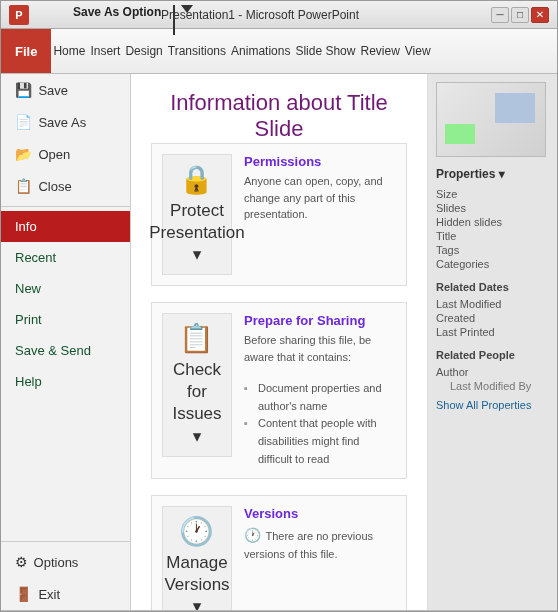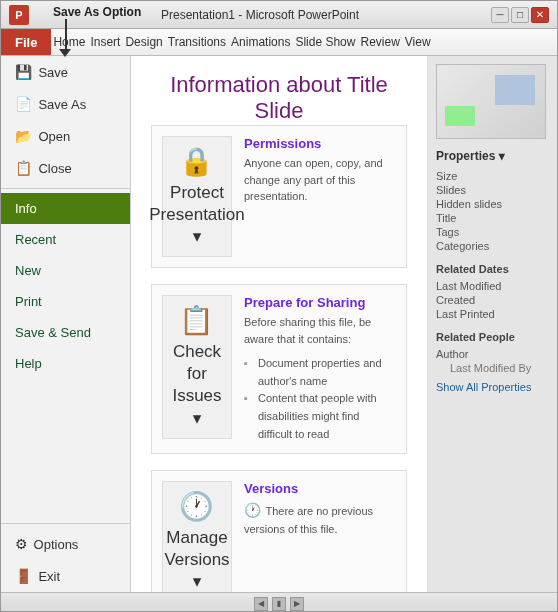--- a/index.html
+++ b/index.html
@@ -43,21 +43,21 @@
     }
 
     
     .ribbon {
       background: linear-gradient(to bottom, #f9f9f9, #ececec);
       border-bottom: 1px solid #bbb;
     }
     .ribbon-tabs {
       display: flex;
       align-items: stretch;
-      height: 26px;
+      height: 44px;
     }
     .file-tab {
       background: #c0392b;
       color: #fff;
       padding: 0 14px;
       display: flex; align-items: center;
       font-size: 13px; font-weight: bold;
       cursor: pointer;
     }
     .ribbon-tab {
@@ -85,21 +85,21 @@
     .sidebar-item {
       padding: 8px 14px;
       font-size: 13px;
       color: #333;
       cursor: pointer;
       display: flex;
       align-items: center;
       gap: 6px;
     }
     .sidebar-item.active {
-      background: #4d7c0f;
+      background: #b91c1c;
       color: #fff;
     }
     .sidebar-item .s-icon {
       font-size: 14px;
     }
     .sidebar-divider {
       height: 1px;
       background: #ccc;
       margin: 4px 0;
     }
@@ -165,21 +165,21 @@
       margin-bottom: 4px;
     }
     .info-content p {
       font-size: 11px;
       color: #555;
       line-height: 1.5;
     }
     .info-content ul {
       list-style: none;
       padding: 0;
-      margin-top: 8px;
+      margin-top: 15px;
     }
     .info-content ul li {
       font-size: 11px;
       color: #555;
       padding-left: 14px;
       position: relative;
       line-height: 1.6;
     }
     .info-content ul li::before {
       content: '▪';
@@ -290,24 +290,24 @@
     .outer-wrapper {
       position: relative;
       width: 558px;
       height: 612px;
       border: 1px solid #999;
       overflow: hidden;
     }
     .top-annotation {
       position: absolute;
       top: 4px;
-      left: 52px;
+      left: 72px;
       z-index: 100;
       display: flex;
-      flex-direction: column;
+      flex-direction: row;
       align-items: flex-start;
     }
     .top-annotation-text {
       font-size: 12px;
       font-weight: bold;
       color: #222;
       white-space: nowrap;
     }
     .arrow-line {
       width: 2px;

